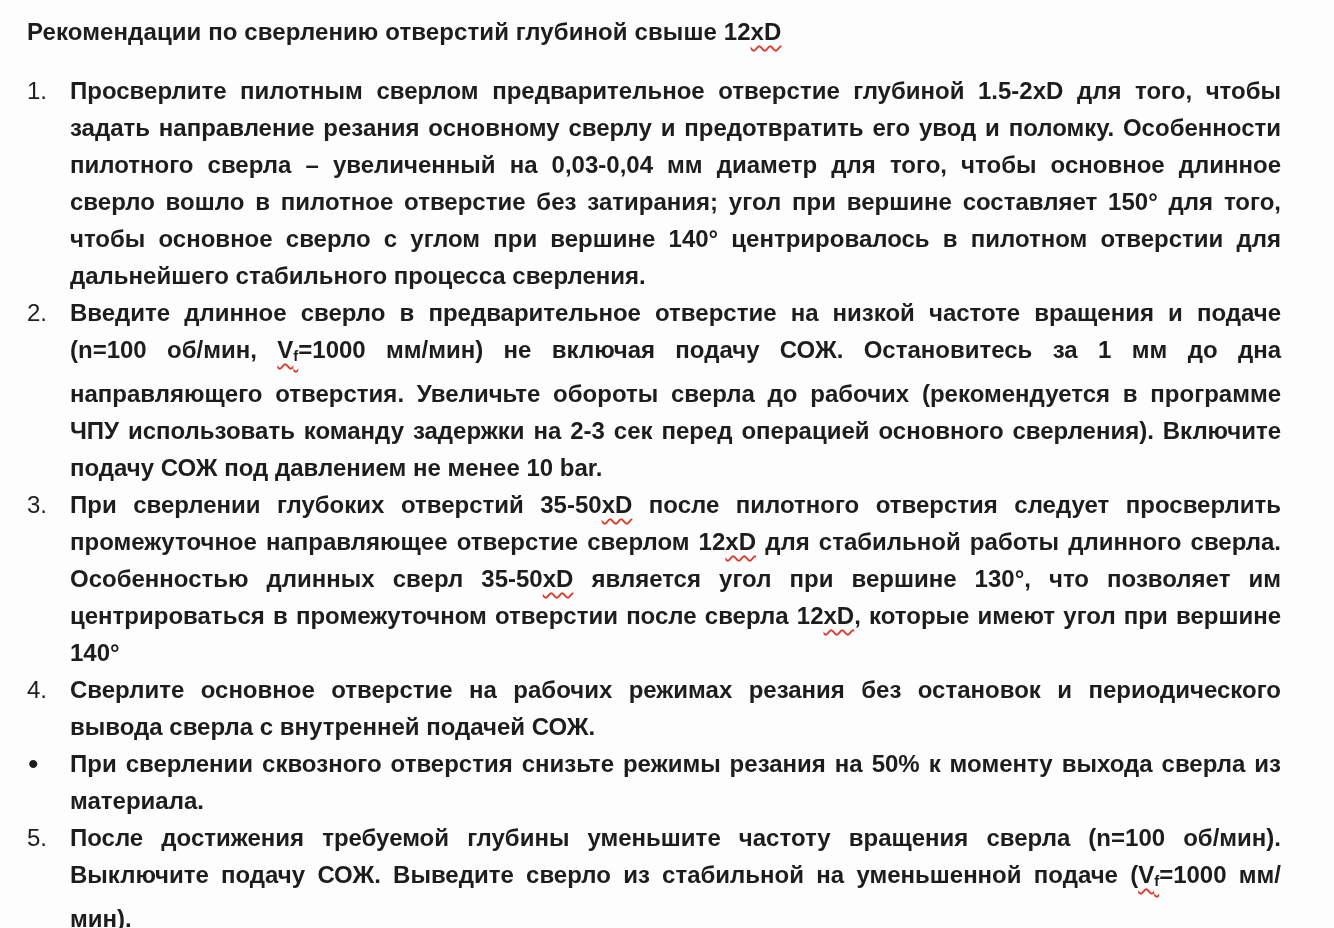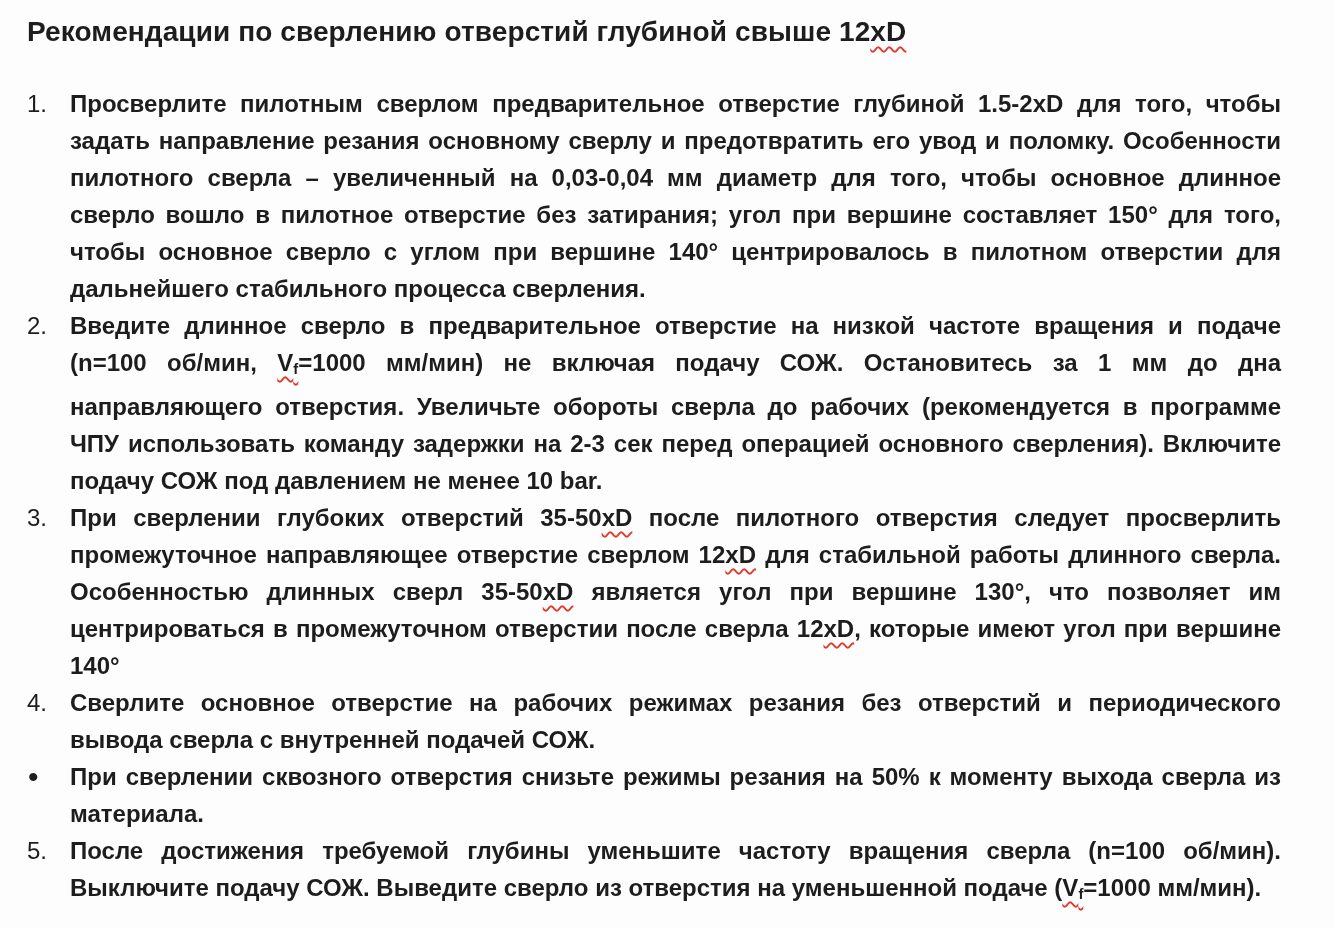--- a/index.html
+++ b/index.html
@@ -10,22 +10,22 @@
     overflow: hidden;
     font-family: "Liberation Sans", "DejaVu Sans", sans-serif;
     color: #1d1d1d;
   }
   .page {
     box-sizing: border-box;
     width: 1334px; height: 928px;
     padding: 13px 53px 0 27px;
   }
   .title {
-    margin: 0 0 34px 0;
-    font-size: 28px;
+    margin: 0 0 21px 0;
+    font-size: 24px;
     font-weight: bold;
     line-height: 38px;
     letter-spacing: 0.1px;
   }
   .list { }
   .item {
     position: relative;
     padding-left: 43px;
     font-size: 24px;
     line-height: 37px;
@@ -70,24 +70,24 @@
       <div class="item">
         <span class="marker">2.</span>
         <div class="text"><span>Введите длинное сверло в предварительное отверстие на низкой частоте вращения и подаче (n=100 об/мин, </span><span class="squiggle">V</span><span class="squiggle sub">f</span><span>=1000 мм/мин) не включая подачу СОЖ. Остановитесь за 1 мм до дна направляющего отверстия. Увеличьте обороты сверла до рабочих (рекомендуется в программе ЧПУ использовать команду задержки на 2-3 сек перед операцией основного сверления). Включите подачу СОЖ под давлением не менее 10 bar.</span></div>
       </div>
       <div class="item">
         <span class="marker">3.</span>
         <div class="text"><span>При сверлении глубоких отверстий 35-50</span><span class="squiggle">xD</span><span> после пилотного отверстия следует просверлить промежуточное направляющее отверстие сверлом 12</span><span class="squiggle">xD</span><span> для стабильной работы длинного сверла. Особенностью длинных сверл 35-50</span><span class="squiggle">xD</span><span> является угол при вершине 130°, что позволяет им центрироваться в промежуточном отверстии после сверла 12</span><span class="squiggle">xD</span><span>, которые имеют угол при вершине 140°</span></div>
       </div>
       <div class="item">
         <span class="marker">4.</span>
-        <div class="text"><span>Сверлите основное отверстие на рабочих режимах резания без отверстий и периодического вывода сверла с внутренней подачей СОЖ.</span></div>
+        <div class="text"><span>Сверлите основное отверстие на рабочих режимах резания без остановок и периодического вывода сверла с внутренней подачей СОЖ.</span></div>
       </div>
       <div class="item">
         <span class="marker bullet">•</span>
         <div class="text"><span>При сверлении сквозного отверстия снизьте режимы резания на 50% к моменту выхода сверла из материала.</span></div>
       </div>
       <div class="item">
         <span class="marker">5.</span>
-        <div class="text"><span>После достижения требуемой глубины уменьшите частоту вращения сверла (n=100 об/мин). Выключите подачу СОЖ. Выведите сверло из отверстия на уменьшенной подаче (</span><span class="squiggle">V</span><span class="squiggle sub">f</span><span>=1000 мм/мин).</span></div>
+        <div class="text"><span>После достижения требуемой глубины уменьшите частоту вращения сверла (n=100 об/мин). Выключите подачу СОЖ. Выведите сверло из стабильной на уменьшенной подаче (</span><span class="squiggle">V</span><span class="squiggle sub">f</span><span>=1000 мм/мин).</span></div>
       </div>
     </div>
 </div>
 
 </body></html>

